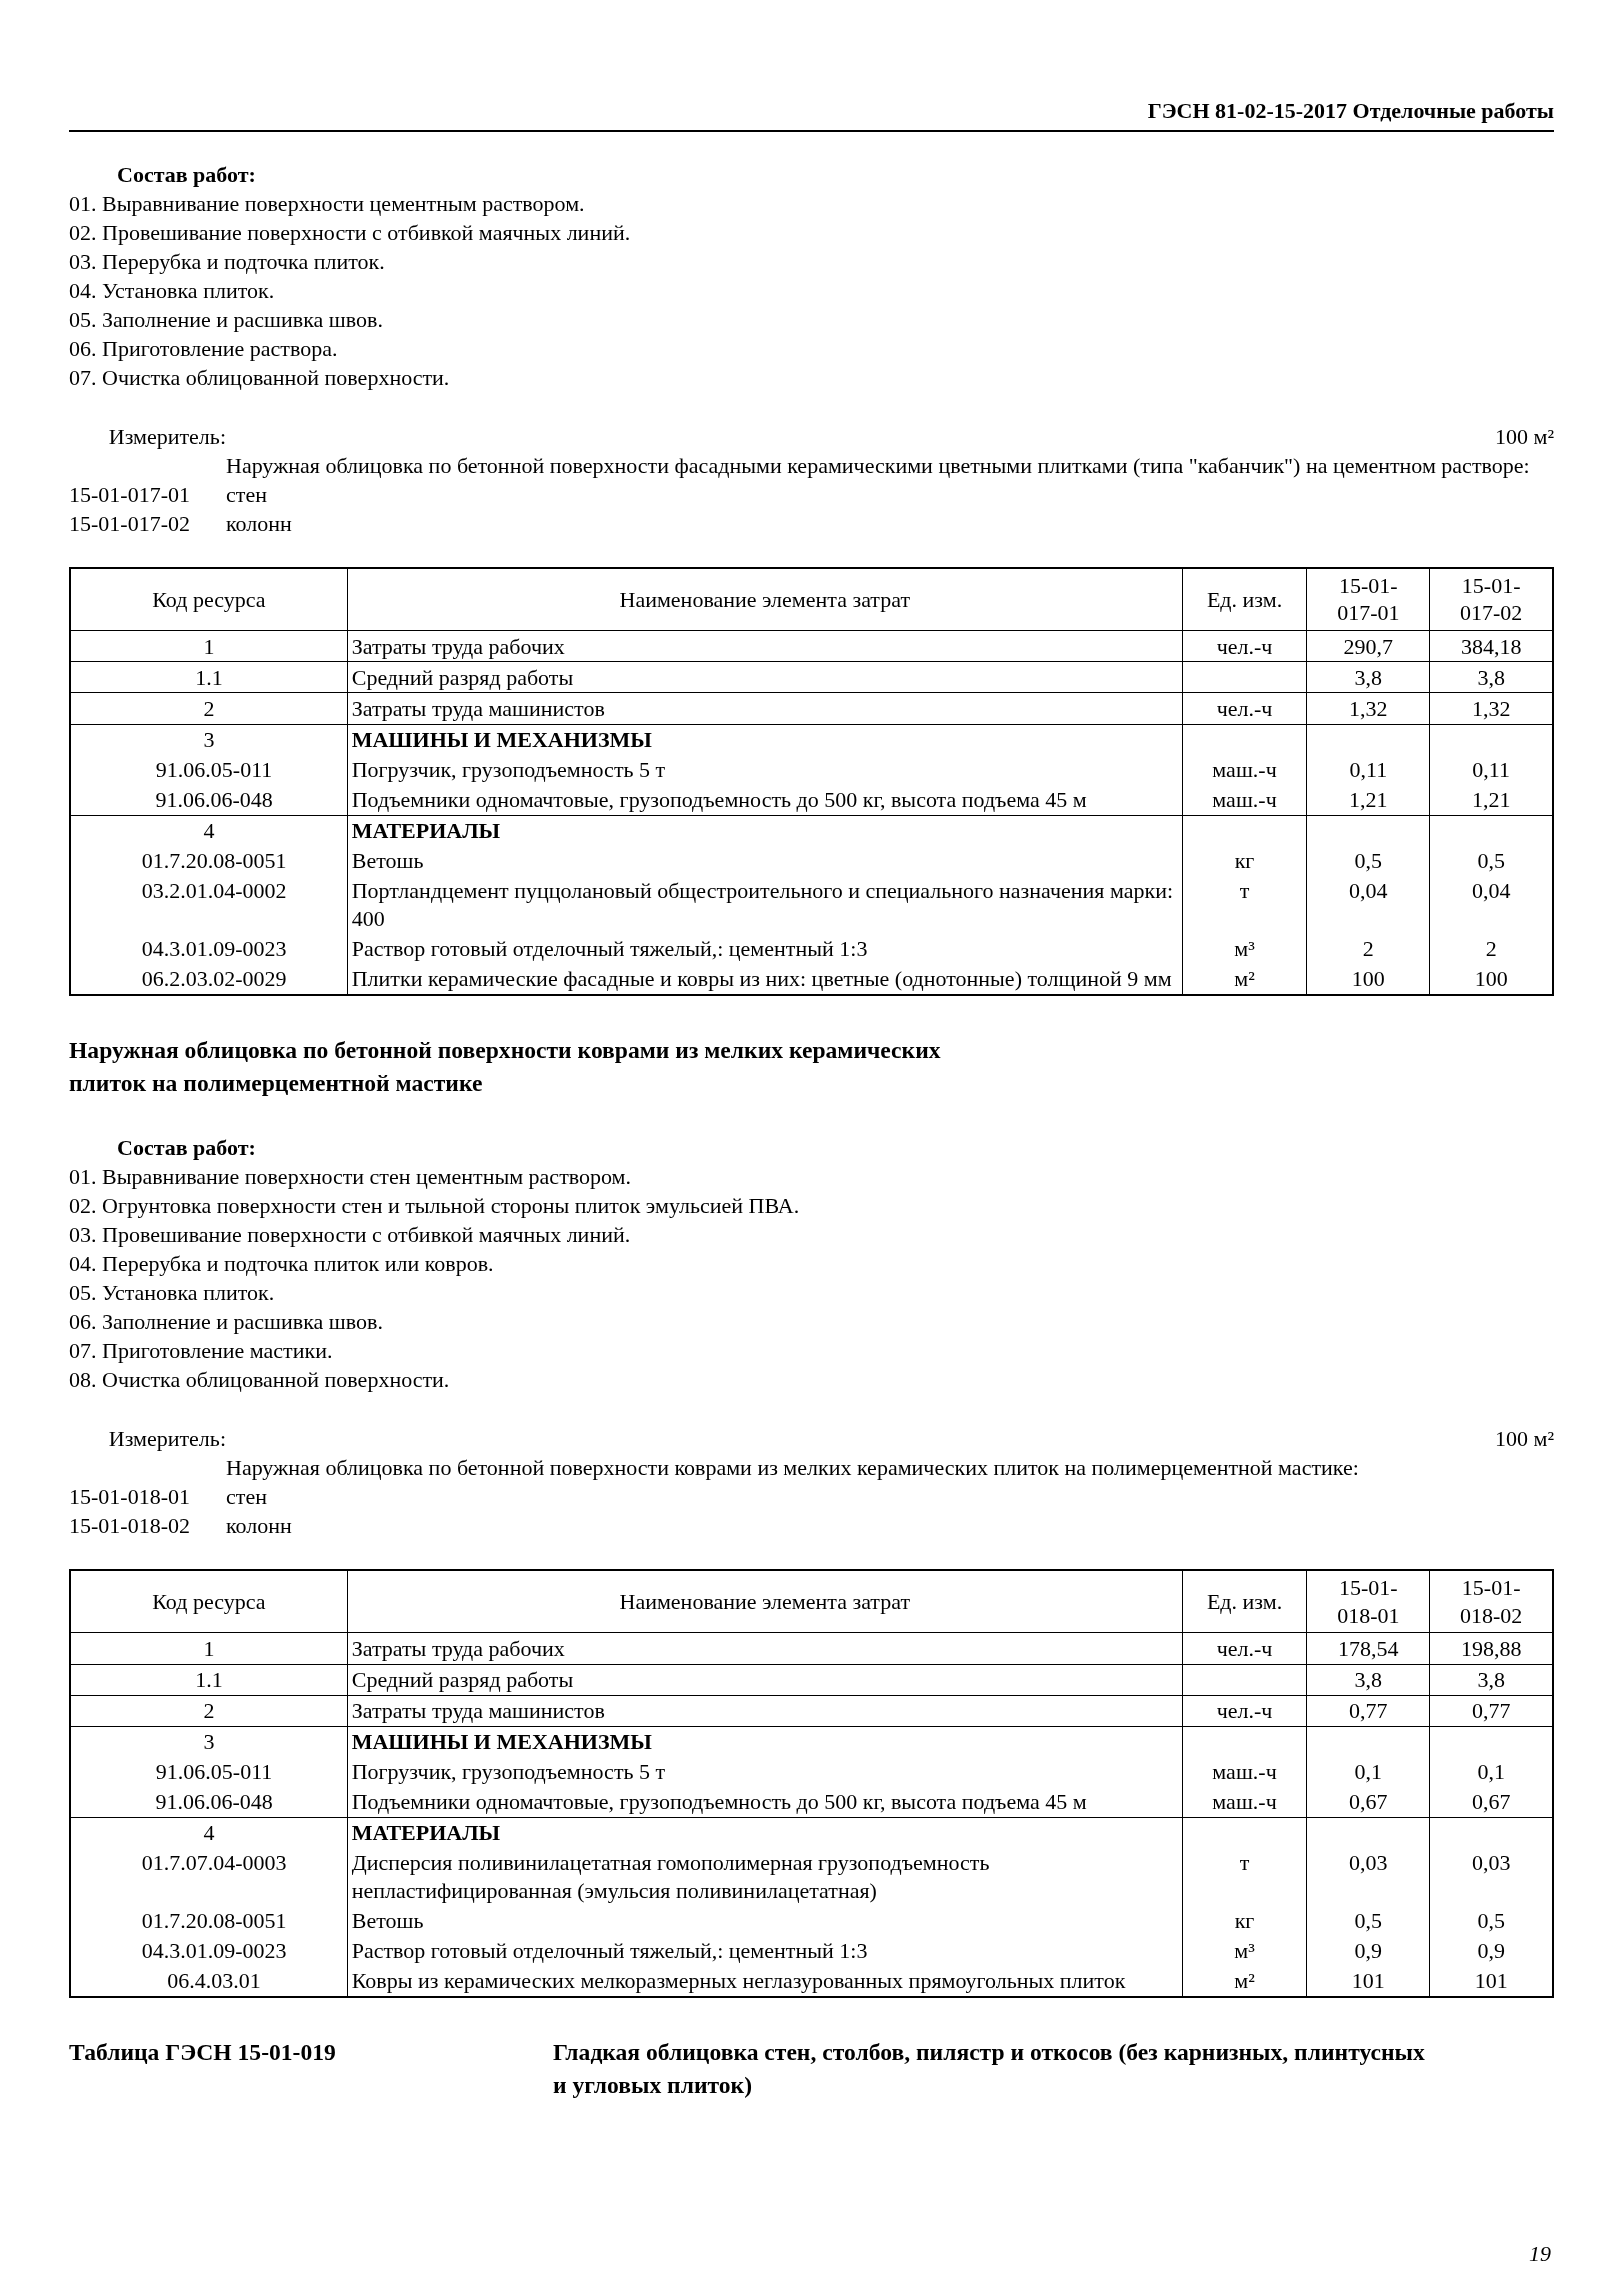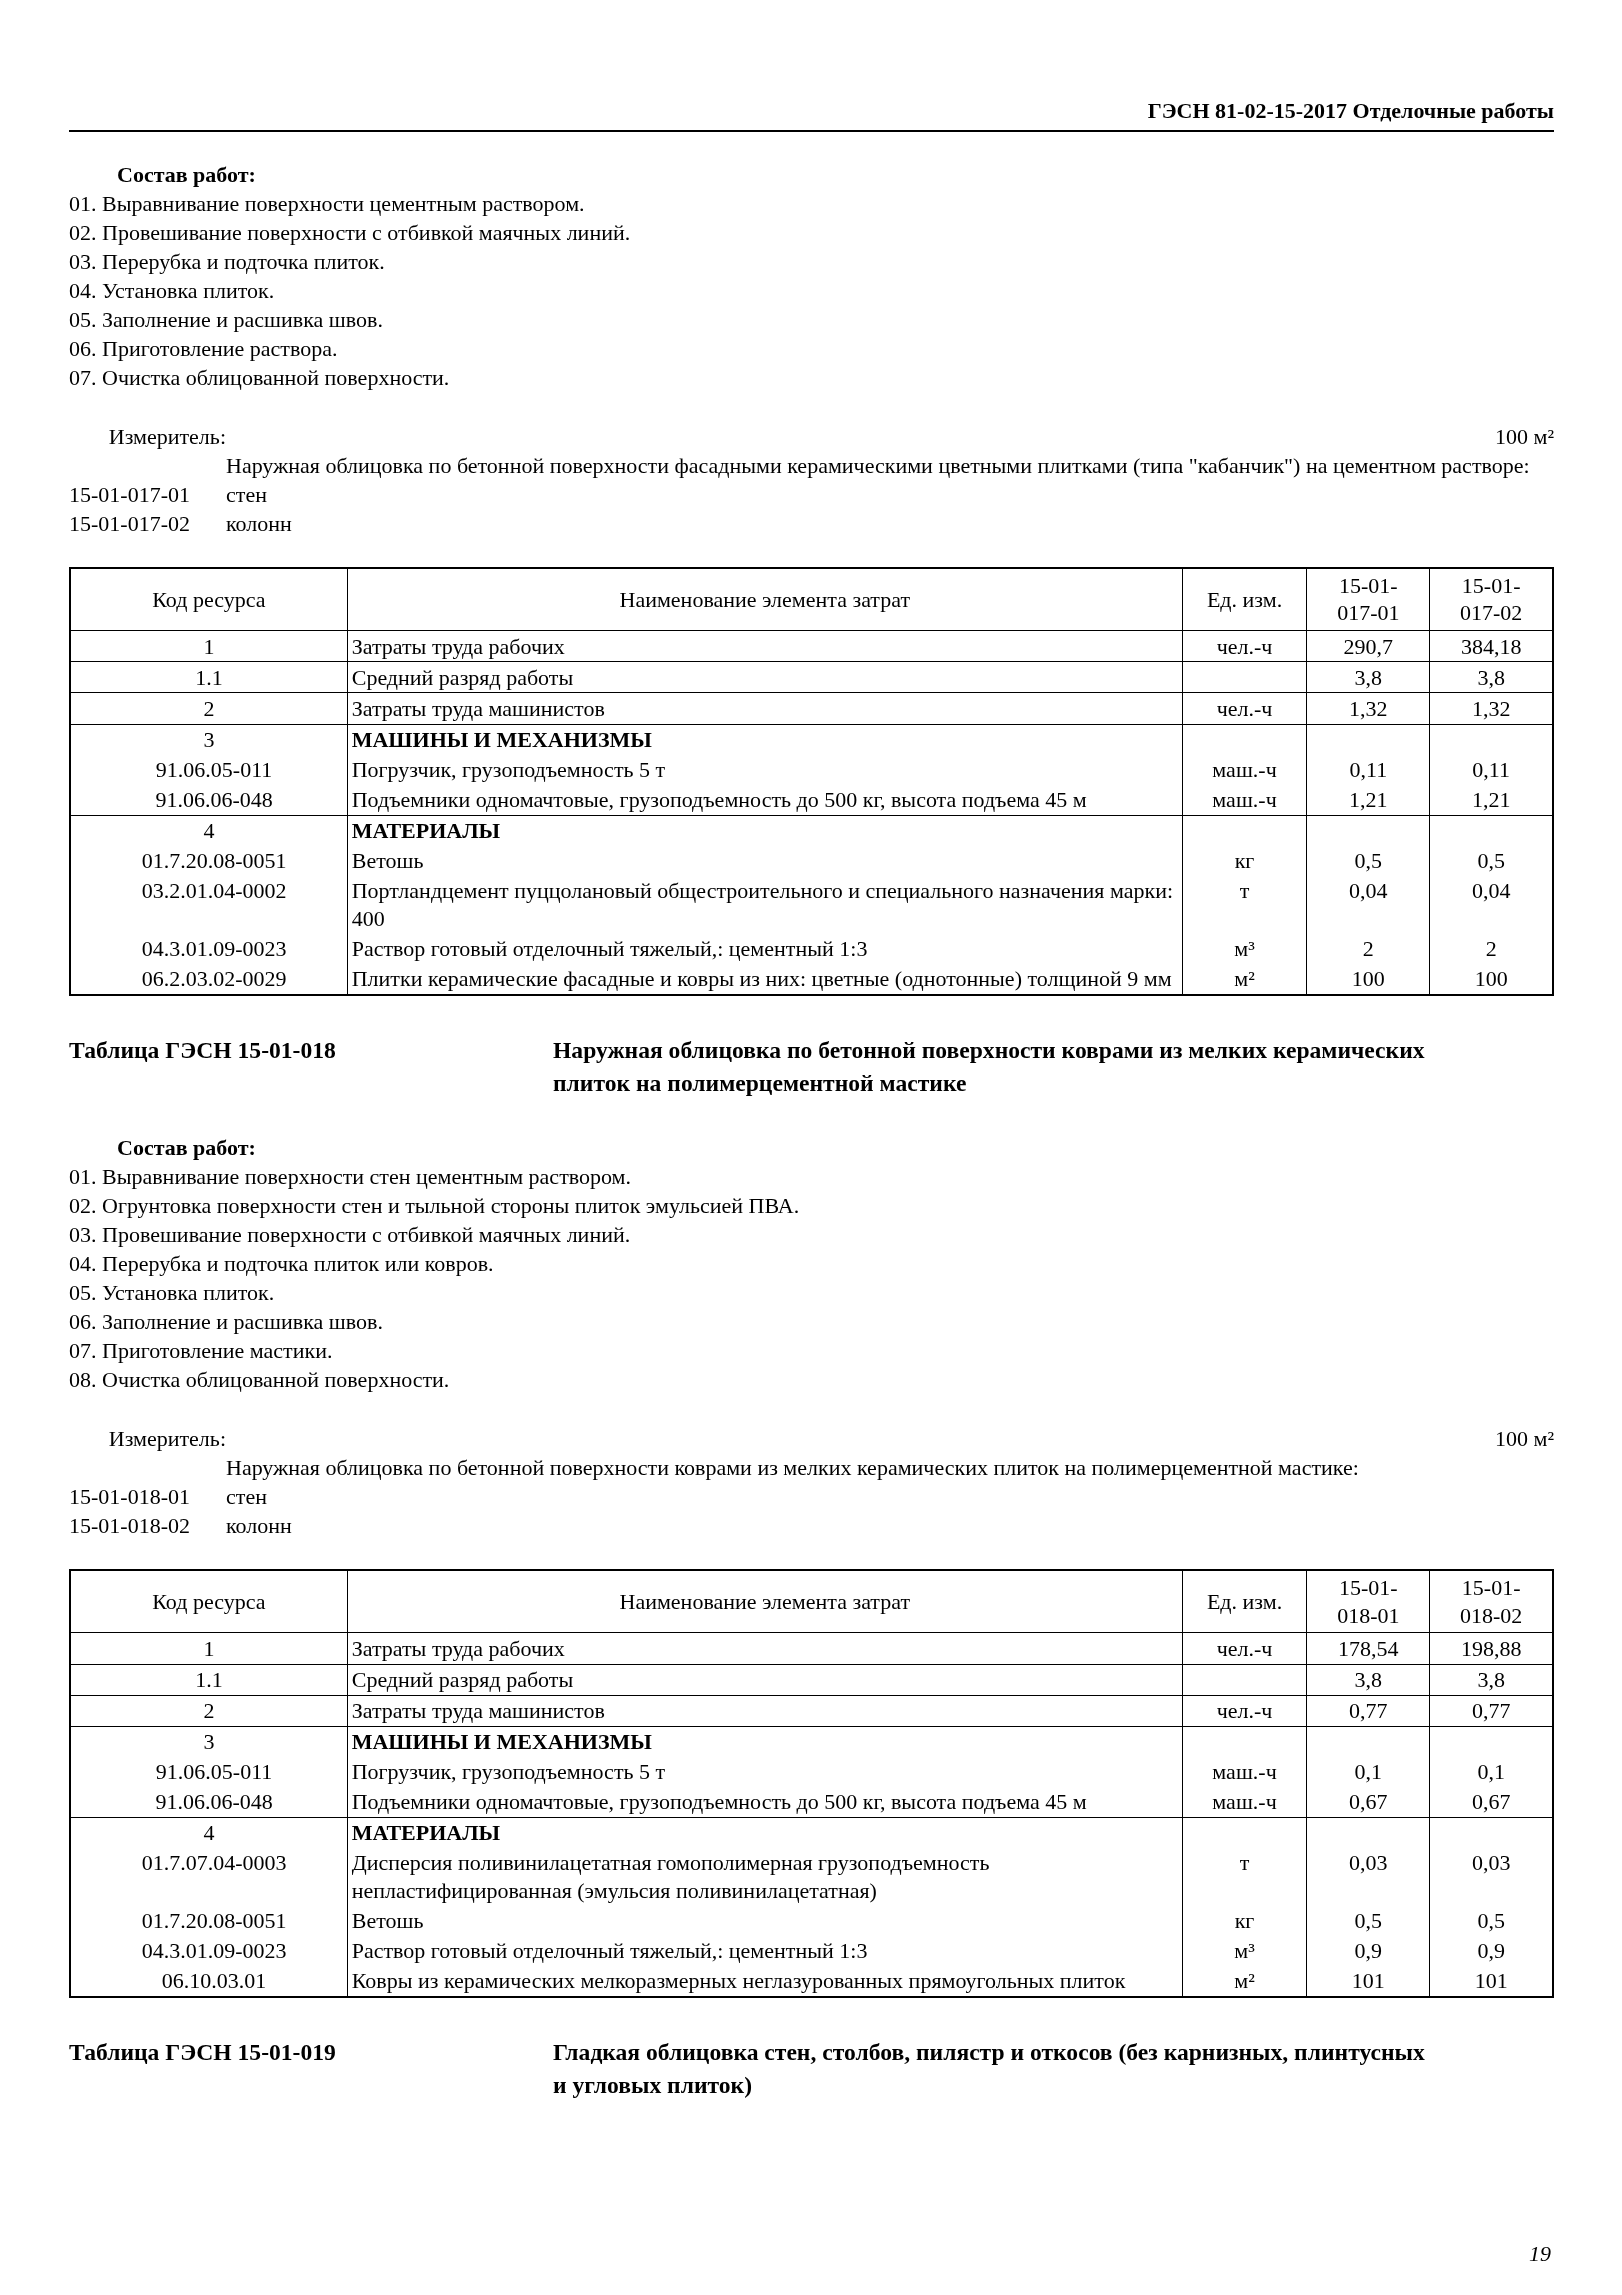--- a/index.html
+++ b/index.html
@@ -211,21 +211,20 @@
         <td class="cl">06.2.03.02-0029</td>
         <td class="nm">Плитки керамические фасадные и ковры из них: цветные (однотонные) толщиной 9 мм</td>
         <td class="un">м²</td>
         <td class="vl">100</td>
         <td class="vl">100</td>
       </tr>
     </tbody>
   </table>
 
   <div class="table-title">
-    <div class="tt-label">Таблица ГЭСН 15-01-018</div>
     <div class="tt-text">Наружная облицовка по бетонной поверхности коврами из мелких керамических плиток на полимерцементной мастике</div>
   </div>
 
   <div class="sostav-label" style="margin-top:33px;">Состав работ:</div>
   <div>
     <div class="work-item">01. Выравнивание поверхности стен цементным раствором.</div>
     <div class="work-item">02. Огрунтовка поверхности стен и тыльной стороны плиток эмульсией ПВА.</div>
     <div class="work-item">03. Провешивание поверхности с отбивкой маячных линий.</div>
     <div class="work-item">04. Перерубка и подточка плиток или ковров.</div>
     <div class="work-item">05. Установка плиток.</div>
@@ -333,21 +332,21 @@
         <td class="vl">0,5</td>
       </tr>
       <tr>
         <td class="cl">04.3.01.09-0023</td>
         <td class="nm">Раствор готовый отделочный тяжелый,: цементный 1:3</td>
         <td class="un">м³</td>
         <td class="vl">0,9</td>
         <td class="vl">0,9</td>
       </tr>
       <tr>
-        <td class="cl">06.10.03.01</td>
+        <td class="cl">06.4.03.01</td>
         <td class="nm">Ковры из керамических мелкоразмерных неглазурованных прямоугольных плиток</td>
         <td class="un">м²</td>
         <td class="vl">101</td>
         <td class="vl">101</td>
       </tr>
     </tbody>
   </table>
 
   <div class="table-title">
     <div class="tt-label">Таблица ГЭСН 15-01-019</div>

